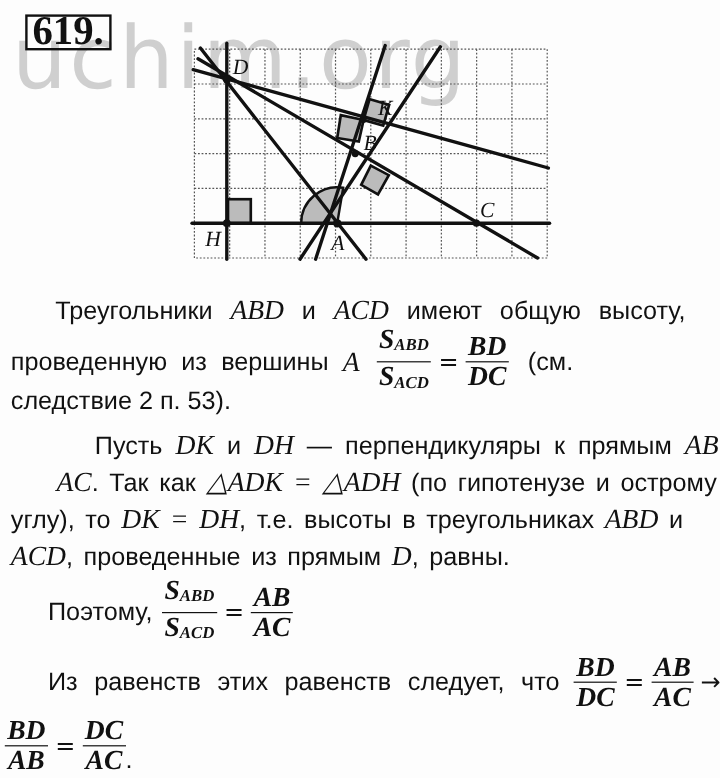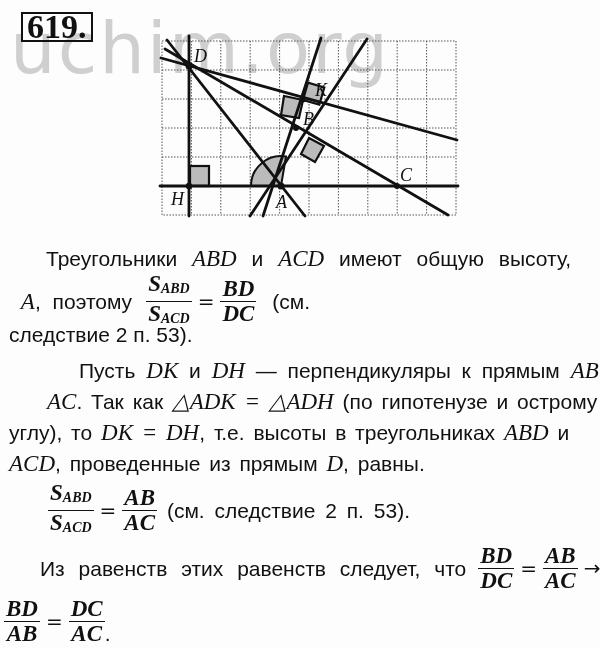--- a/index.html
+++ b/index.html
@@ -104,21 +104,21 @@
 
 <div class="para">
   <div class="line" style="left:46px; top:240px; word-spacing:9px;">
     <span>Треугольники</span>
     <i class="m">ABD</i>
     <span>и</span>
     <i class="m">ACD</i>
     <span>имеют общую высоту,</span>
   </div>
   <div class="line" style="left:9px; top:271px; height:60px; display:flex; align-items:center; word-spacing:6px;">
-    &nbsp;<i class="m">A</i><span>, поэтому</span>
+    <span>проведенную из вершины</span>&nbsp;<i class="m">A</i>
     <span class="frac" style="margin-left:14px;">
       <span class="num"><span>S</span><sub>ABD</sub></span>
       <span class="den"><span>S</span><sub>ACD</sub></span>
     </span>
     <span class="op">=</span>
     <span class="frac">
       <span class="num">BD</span>
       <span class="den">DC</span>
     </span>
     &nbsp;<span>(см.</span>
@@ -148,30 +148,31 @@
     <span>и</span>
   </div>
   <div class="line" style="left:9px; top:445px; word-spacing:3px;">
     <i class="m">ACD</i><span>, проведенные из прямым</span>
     <i class="m">D</i><span>, равны.</span>
   </div>
 </div>
 
 <div class="para">
   <div class="line" style="left:40px; top:480px; height:60px; display:flex; align-items:center;">
+    <span>Поэтому,</span>
     <span class="frac" style="margin-left:8px;">
       <span class="num"><span>S</span><sub>ABD</sub></span>
       <span class="den"><span>S</span><sub>ACD</sub></span>
     </span>
     <span class="op">=</span>
     <span class="frac">
       <span class="num">AB</span>
       <span class="den">AC</span>
     </span>
-    &nbsp;<span style="word-spacing:4px;">(см. следствие 2 п. 53).</span>
+    &nbsp;
   </div>
 </div>
 
 <div class="para">
   <div class="line" style="left:40px; top:538px; height:60px; display:flex; align-items:center;">
     <span style="word-spacing:8px;">Из равенств этих равенств следует, что</span>
     <span class="frac" style="margin-left:12px;">
       <span class="num">BD</span>
       <span class="den">DC</span>
     </span>

